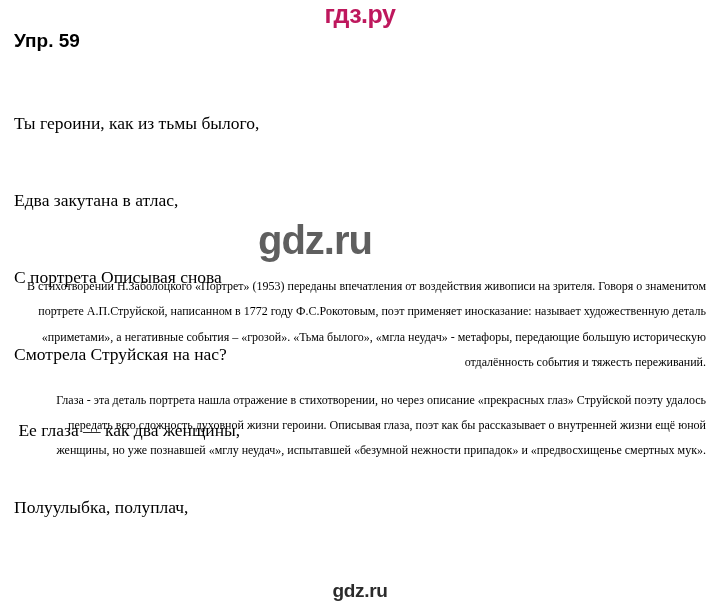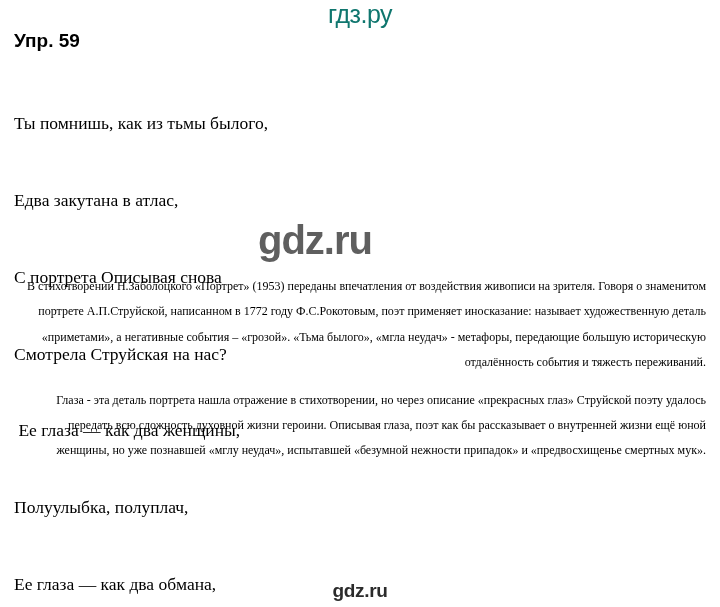--- a/index.html
+++ b/index.html
@@ -16,24 +16,24 @@
     color: #000000;
   }
   
   .site-logo {
     position: absolute;
     top: 0px;
     left: 0;
     width: 100%;
     text-align: center;
     font-family: "Liberation Sans", sans-serif;
-    font-weight: normal;
+    font-weight: bold;
     font-size: 25px;
     letter-spacing: -0.5px;
-    color: #0f766e;
+    color: #be185d;
     line-height: 28px;
   }
   
   .ex-header {
     position: absolute;
     top: 30px;
     left: 14px;
     font-family: Liberation Sans, sans-serif;
     font-size: 19px;
     font-weight: bold;
@@ -95,27 +95,26 @@
   }
 </style>
 </head>
 <body>
 
 <div class="site-logo">гдз.ру</div>
 
 <div class="ex-header">Упр. 59</div>
 
 <div class="poem">
-  <span class="line">Ты помнишь, как из тьмы былого,</span>
+  <span class="line">Ты героини, как из тьмы былого,</span>
   <span class="line">Едва закутана в атлас,</span>
   <span class="line">С портрета Описывая снова</span>
   <span class="line">Смотрела Струйская на нас?</span>
   <span class="line"> Ее глаза — как два женщины,</span>
   <span class="line">Полуулыбка, полуплач,</span>
-  <span class="line">Ее глаза — как два обмана,</span>
   
 </div>
 
 <div class="watermark-mid">gdz.ru</div>
 
 <div class="analysis">
   <p class="para-1">В стихотворении Н.Заболоцкого «Портрет» (1953) переданы впечатления от воздействия живописи на зрителя. Говоря о знаменитом портрете А.П.Струйской, написанном в 1772 году Ф.С.Рокотовым, поэт применяет иносказание: называет художественную деталь «приметами», а негативные события – «грозой». «Тьма былого», «мгла неудач» - метафоры, передающие большую историческую отдалённость события и тяжесть переживаний.</p>
   <p class="para-2">Глаза -  эта деталь портрета нашла отражение в стихотворении, но через описание «прекрасных глаз» Струйской поэту удалось передать всю сложность духовной жизни героини. Описывая глаза, поэт как бы рассказывает о внутренней жизни ещё юной женщины, но уже познавшей «мглу неудач», испытавшей «безумной нежности припадок» и «предвосхищенье смертных мук».</p>
 </div>
 

